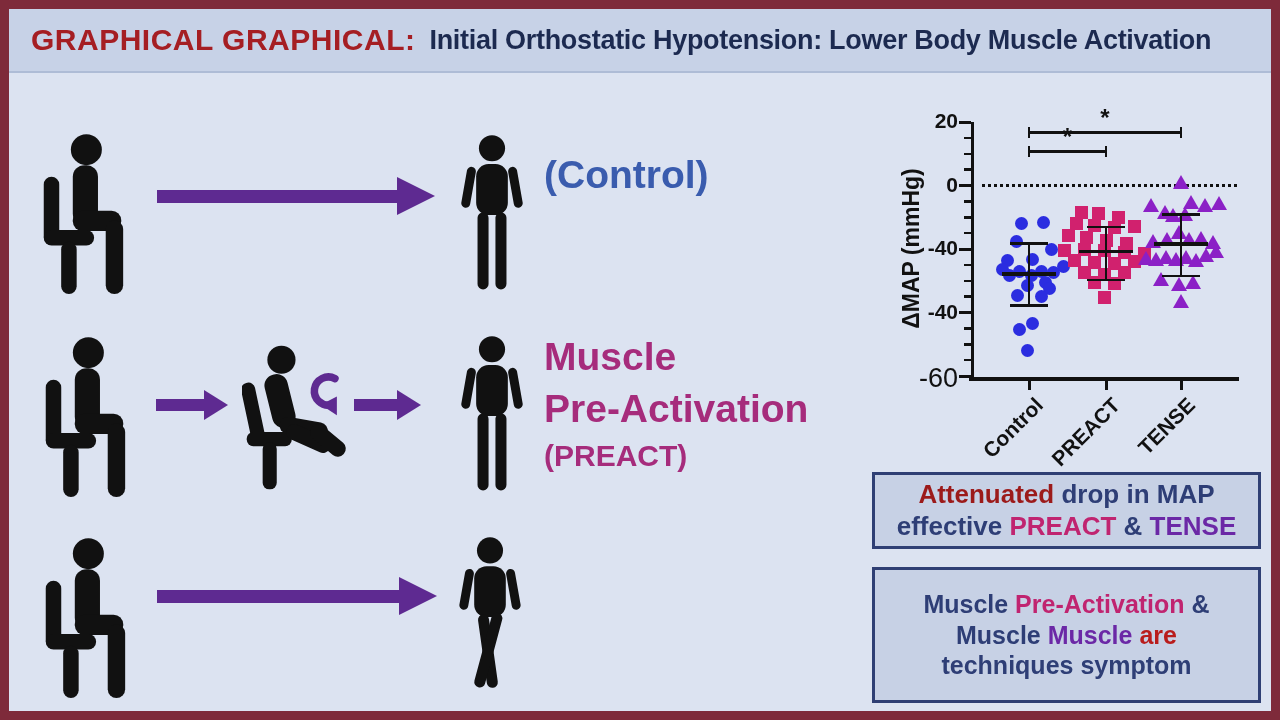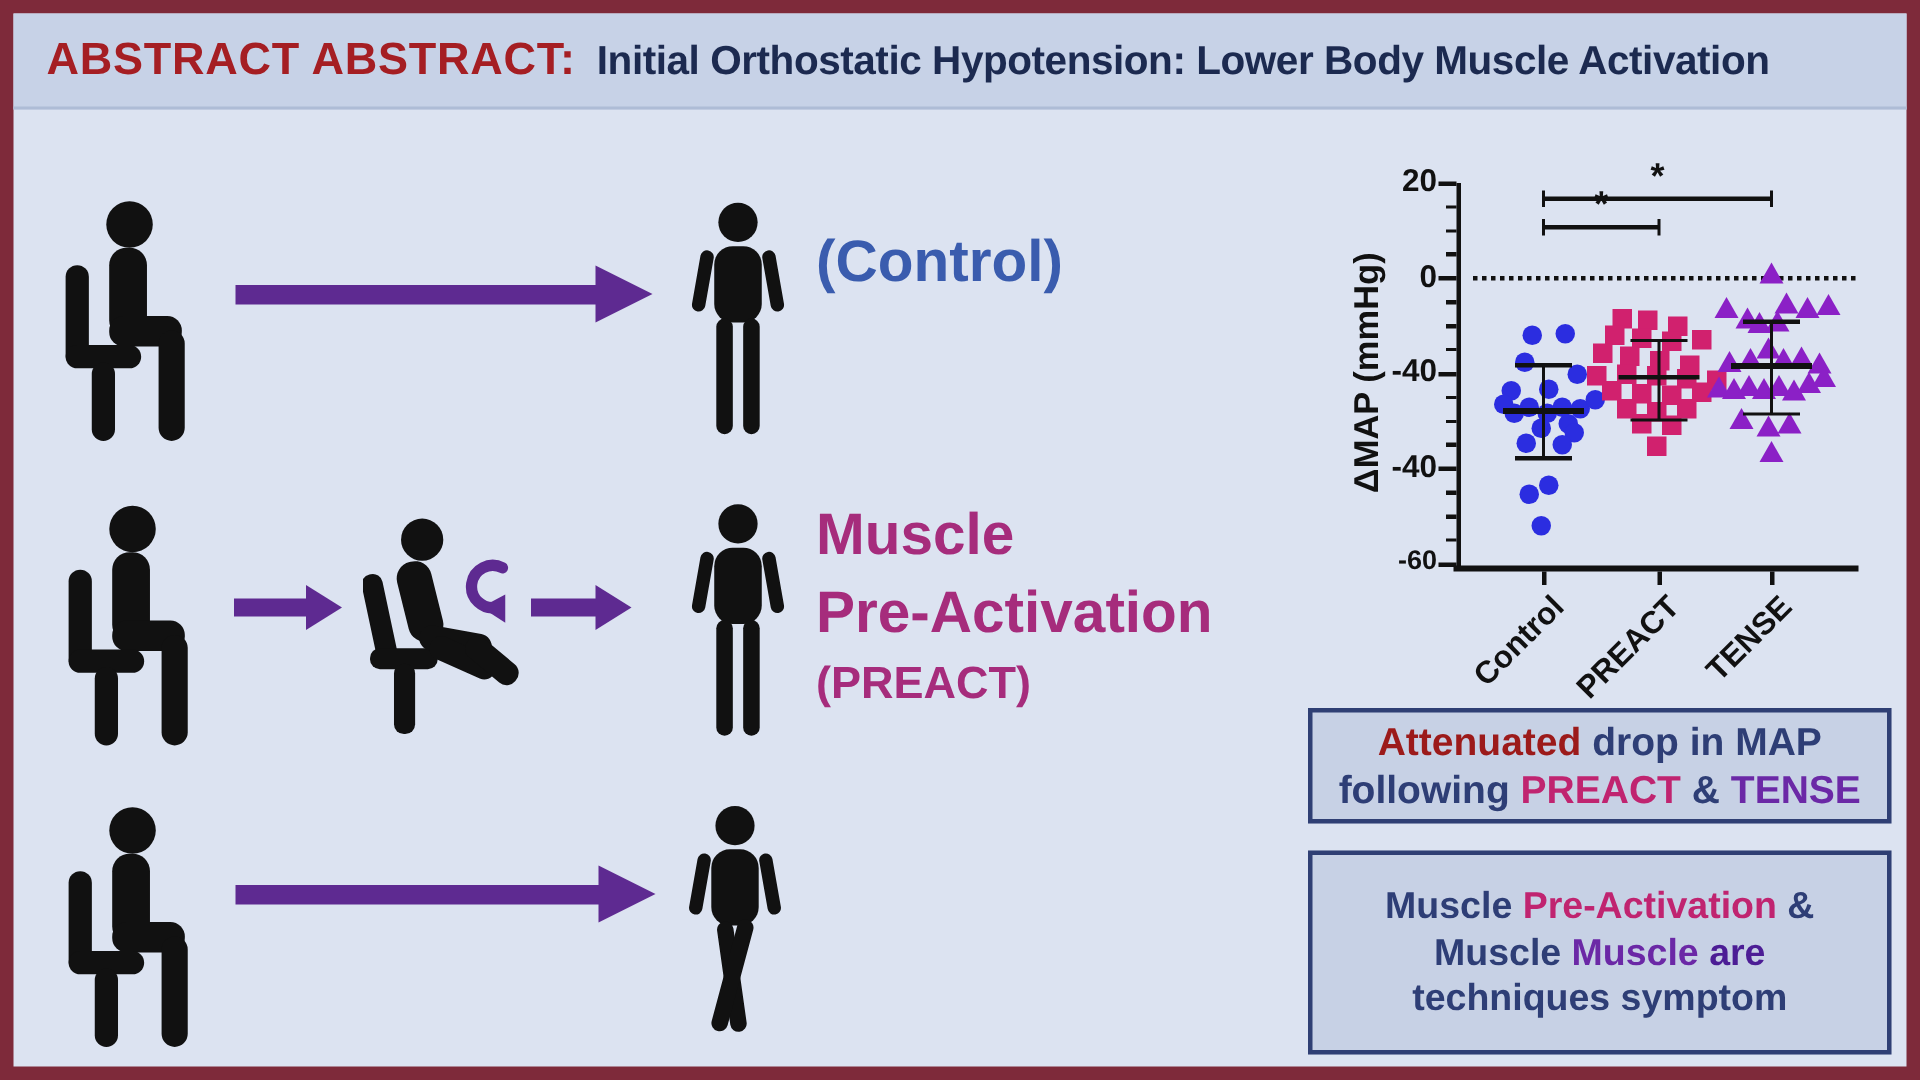--- a/index.html
+++ b/index.html
@@ -22,21 +22,21 @@
     box-sizing:border-box;text-align:center;font-weight:800;font-size:26px;line-height:1.22;
     display:flex;flex-direction:column;justify-content:center;}
   .chart{position:absolute;color:#111;}
 </style>
 </head>
 <body>
 
 <div class="frame">
 
   <div class="header">
-    <span class="h-label">ABSTRACT ABSTRACT:</span>
+    <span class="h-label">GRAPHICAL GRAPHICAL:</span>
     <span class="h-title">Initial Orthostatic Hypotension: Lower Body Muscle Activation</span>
   </div>
 
   <div class="abs" style="left:27px;top:124px;width:92px;height:165px;">
     <svg viewBox="0 0 95 170" width="100%" height="100%">
       <circle class="sil" cx="52" cy="17" r="16"></circle>
       <rect class="sil" x="38" y="33" width="26" height="62" rx="12"></rect>
       <rect class="sil" x="38" y="80" width="50" height="21" rx="10"></rect>
       <rect class="sil" x="72" y="90" width="18" height="76" rx="9"></rect>
       <rect class="sil" x="8" y="45" width="16" height="70" rx="8"></rect>
@@ -142,21 +142,21 @@
       <div class="abs" style="left: 104px; top: 273px; width: 270px; height: 3.5px; background: rgb(17, 17, 17);"></div>
       <div class="abs" style="left: 94px; top: 16.5px; width: 12px; height: 3px; background: rgb(17, 17, 17);"></div>
       <div class="abs" style="left: 49px; top: 5px; width: 44px; text-align: right; font-size: 21px; font-weight: 800;">20</div>
       <div class="abs" style="left: 94px; top: 80px; width: 12px; height: 3px; background: rgb(17, 17, 17);"></div>
       <div class="abs" style="left: 49px; top: 68.5px; width: 44px; text-align: right; font-size: 21px; font-weight: 800;">0</div>
       <div class="abs" style="left: 94px; top: 143.5px; width: 12px; height: 3px; background: rgb(17, 17, 17);"></div>
       <div class="abs" style="left: 49px; top: 132px; width: 44px; text-align: right; font-size: 21px; font-weight: 800;">-40</div>
       <div class="abs" style="left: 94px; top: 207px; width: 12px; height: 3px; background: rgb(17, 17, 17);"></div>
       <div class="abs" style="left: 49px; top: 195.5px; width: 44px; text-align: right; font-size: 21px; font-weight: 800;">-40</div>
       <div class="abs" style="left: 94px; top: 270.5px; width: 12px; height: 3px; background: rgb(17, 17, 17);"></div>
-      <div class="abs" style="left: 49px; top: 259px; width: 44px; text-align: right; font-size: 18px; font-weight: 700;">-60</div>
+      <div class="abs" style="left: 49px; top: 259px; width: 44px; text-align: right; font-size: 27px; font-weight: 400;">-60</div>
       <div class="abs" style="left: 99px; top: 254.875px; width: 7px; height: 2.5px; background: rgb(17, 17, 17);"></div>
       <div class="abs" style="left: 99px; top: 239px; width: 7px; height: 2.5px; background: rgb(17, 17, 17);"></div>
       <div class="abs" style="left: 99px; top: 223.125px; width: 7px; height: 2.5px; background: rgb(17, 17, 17);"></div>
       <div class="abs" style="left: 99px; top: 191.375px; width: 7px; height: 2.5px; background: rgb(17, 17, 17);"></div>
       <div class="abs" style="left: 99px; top: 175.5px; width: 7px; height: 2.5px; background: rgb(17, 17, 17);"></div>
       <div class="abs" style="left: 99px; top: 159.625px; width: 7px; height: 2.5px; background: rgb(17, 17, 17);"></div>
       <div class="abs" style="left: 99px; top: 127.875px; width: 7px; height: 2.5px; background: rgb(17, 17, 17);"></div>
       <div class="abs" style="left: 99px; top: 112px; width: 7px; height: 2.5px; background: rgb(17, 17, 17);"></div>
       <div class="abs" style="left: 99px; top: 96.125px; width: 7px; height: 2.5px; background: rgb(17, 17, 17);"></div>
       <div class="abs" style="left: 99px; top: 64.375px; width: 7px; height: 2.5px; background: rgb(17, 17, 17);"></div>
@@ -260,21 +260,21 @@
       <div class="abs" style="left: 314.75px; top: 110.71px; width: 2.5px; height: 61.2775px; background: rgb(17, 17, 17);"></div>
       <div class="abs" style="left: 297px; top: 109.46px; width: 38px; height: 2.5px; background: rgb(17, 17, 17);"></div>
       <div class="abs" style="left: 297px; top: 170.738px; width: 38px; height: 2.5px; background: rgb(17, 17, 17);"></div>
       <div class="abs" style="left: 289px; top: 138.488px; width: 54px; height: 3.5px; background: rgb(17, 17, 17);"></div>
       <div class="abs" style="left: 314.5px; top: 276.5px; width: 3px; height: 9px; background: rgb(17, 17, 17);"></div>
       <div class="abs" style="left: 218px; top: 289px; width: 100px; text-align: right; font-size: 21px; font-weight: 800; transform: rotate(-45deg); transform-origin: 100% 0px;">TENSE</div>
     </div>
 
   <div class="cbox" style="left:863px;top:463px;width:389px;height:77px;">
       <div><span style="color: rgb(156, 26, 26);">Attenuated</span><span style="color: rgb(46, 62, 118);"> drop in MAP</span></div>
-      <div><span style="color: rgb(46, 62, 118);">following </span><span style="color: rgb(192, 36, 112);">PREACT</span><span style="color: rgb(46, 62, 118);"> &amp; </span><span style="color: rgb(107, 40, 166);">TENSE</span></div>
+      <div><span style="color: rgb(46, 62, 118);">effective </span><span style="color: rgb(192, 36, 112);">PREACT</span><span style="color: rgb(46, 62, 118);"> &amp; </span><span style="color: rgb(107, 40, 166);">TENSE</span></div>
     </div>
   <div class="cbox" style="left:863px;top:558px;width:389px;height:136px;font-size:25px;">
       <div><span style="color: rgb(46, 62, 118);">Muscle </span><span style="color: rgb(192, 36, 112);">Pre-Activation</span><span style="color: rgb(46, 62, 118);"> &amp;</span></div>
-      <div><span style="color: rgb(46, 62, 118);">Muscle </span><span style="color: rgb(107, 40, 166);">Muscle</span><span style="color: #4c1d95;"> are</span></div>
+      <div><span style="color: rgb(46, 62, 118);">Muscle </span><span style="color: rgb(107, 40, 166);">Muscle</span><span style="color: #b91c1c;"> are</span></div>
       <div><span style="color: rgb(46, 62, 118);">techniques symptom</span></div>
     </div>
 
 </div>
 
 </body></html>

